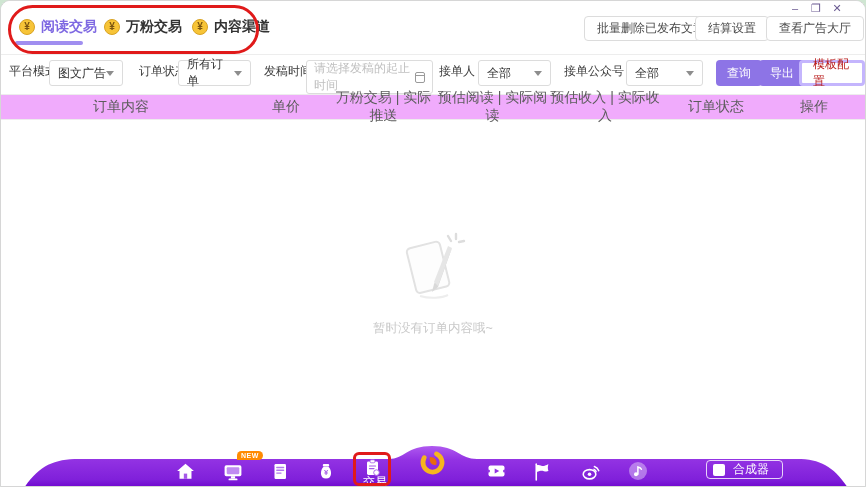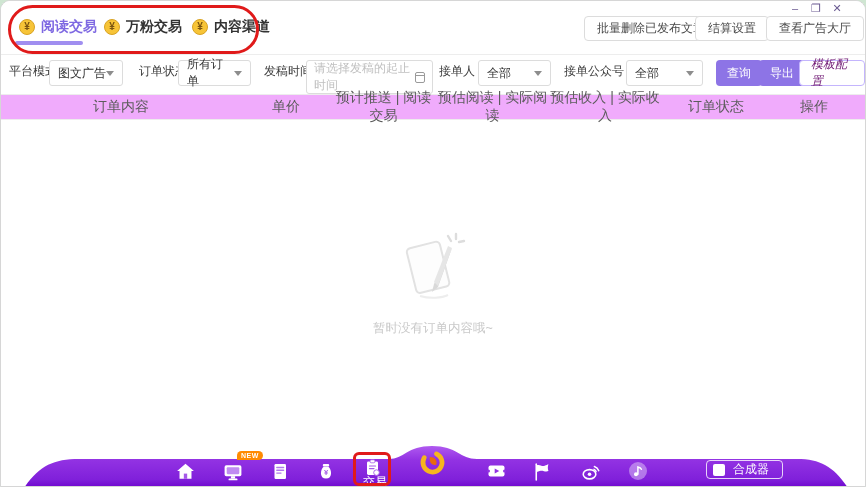--- a/index.html
+++ b/index.html
@@ -61,21 +61,21 @@
     padding:16px 7px; cursor:text;
   }
   .cal-icon { margin-left:auto; width:12px; height:11px; border:1.4px solid #9a9a9a; border-radius:2px; position:relative; }
   .cal-icon::before { content:""; position:absolute; left:0; right:0; top:2px; height:1.4px; background:#9a9a9a; }
   .f-btn {
     position:absolute; top:4px; height:26px; border-radius:4px;
     font-size:12px; display:flex; align-items:center; justify-content:center;
     cursor:pointer; padding:0 11px;
   }
   .f-btn.primary { background:#8d74e6; color:#fff; border:none; }
-  .f-btn.plain { background:#fff; color:#701a75; border:1px solid #c4b5fd;font-style:italic; }
+  .f-btn.plain { background:#fff; color:#b91c1c; border:3px solid #c4b5fd; }
   
   .thead {
     position:absolute; top:93px; left:0; width:100%; height:26px;
     background:#f0abfc; border-top:1px solid #ededed; border-bottom:1px solid #ededed;
     display:flex; align-items:center; font-size:14px; color:#5c5c5c;
   }
   .th { text-align:center; flex:none; }
   
   .empty { position:absolute; top:225px; left:0; width:100%; text-align:center; }
   .empty-msg { margin-top:8px; font-size:12.5px; color:#c9c9c9; }
@@ -165,21 +165,21 @@
     </div>
 
     <div class="f-btn primary" style="left:715px">查询</div>
     <div class="f-btn primary" style="left:758px">导出</div>
     <div class="f-btn plain" style="left:798px">模板配置</div>
   </div>
 
   <div class="thead">
     <div class="th" style="width:240px">订单内容</div>
     <div class="th" style="width:90px">单价</div>
-    <div class="th" style="width:105px">预计推送 | 阅读交易</div>
+    <div class="th" style="width:105px">万粉交易 | 实际推送</div>
     <div class="th" style="width:113px">预估阅读 | 实际阅读</div>
     <div class="th" style="width:112px">预估收入 | 实际收入</div>
     <div class="th" style="width:110px">订单状态</div>
     <div class="th" style="width:86px">操作</div>
   </div>
 
   <div class="empty">
     <svg width="86" height="82" viewBox="0 0 86 82">
       <g transform="rotate(-14 40 45)">
         <rect x="22" y="18" width="34" height="46" rx="4" fill="#fdfdfd" stroke="#e2e2e2" stroke-width="2"></rect>

